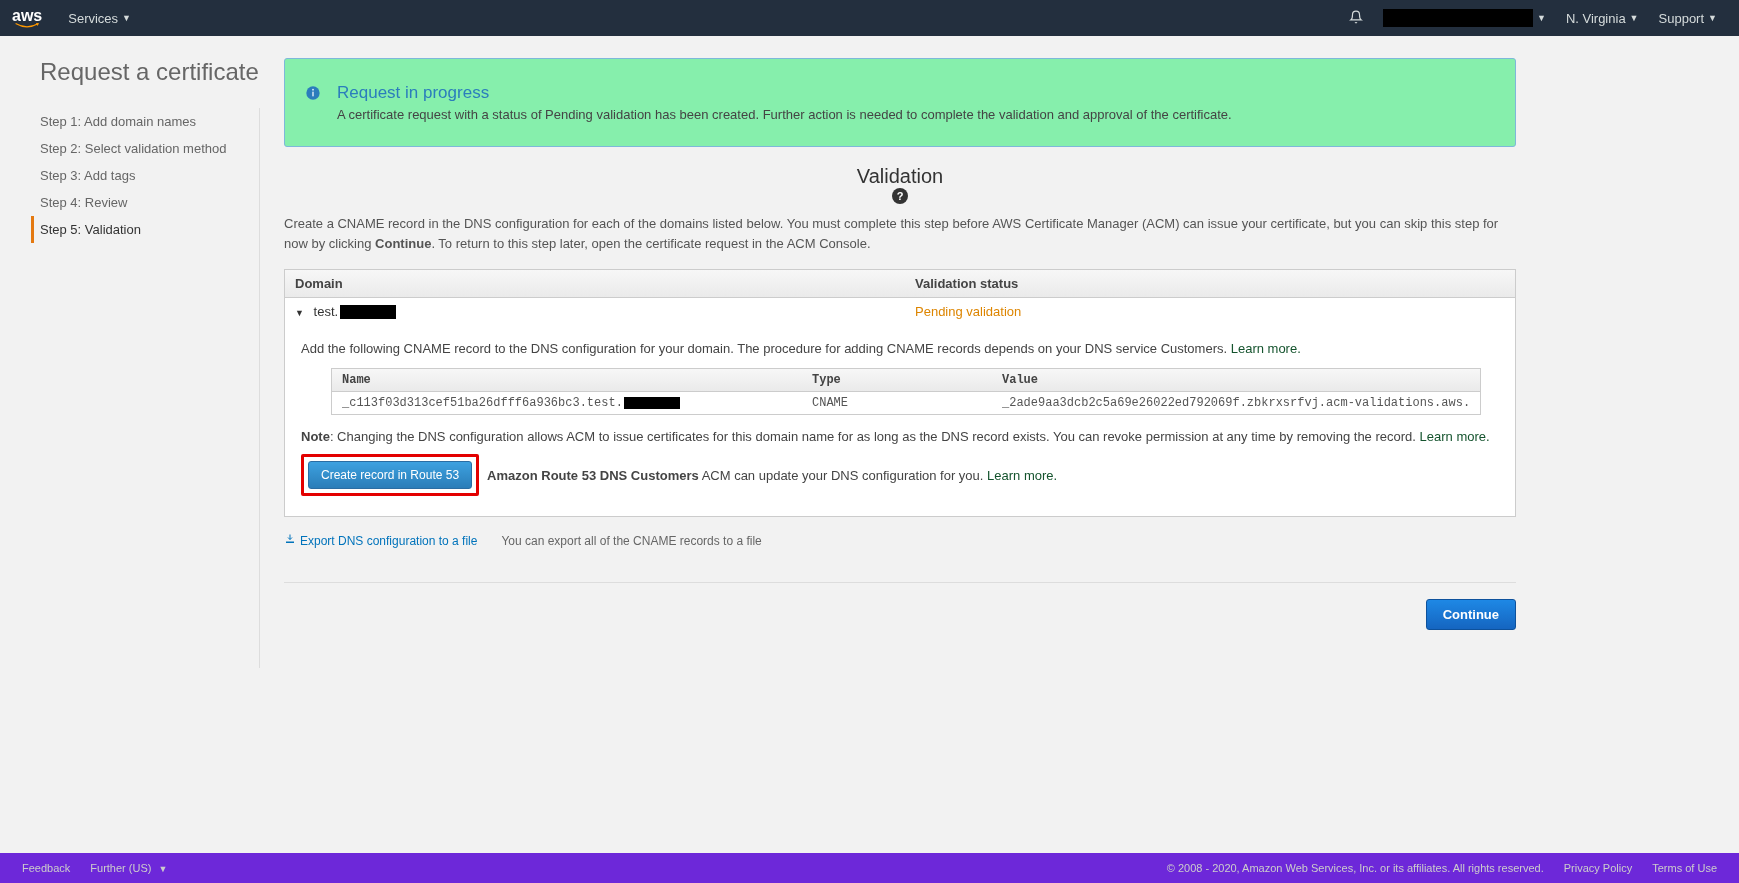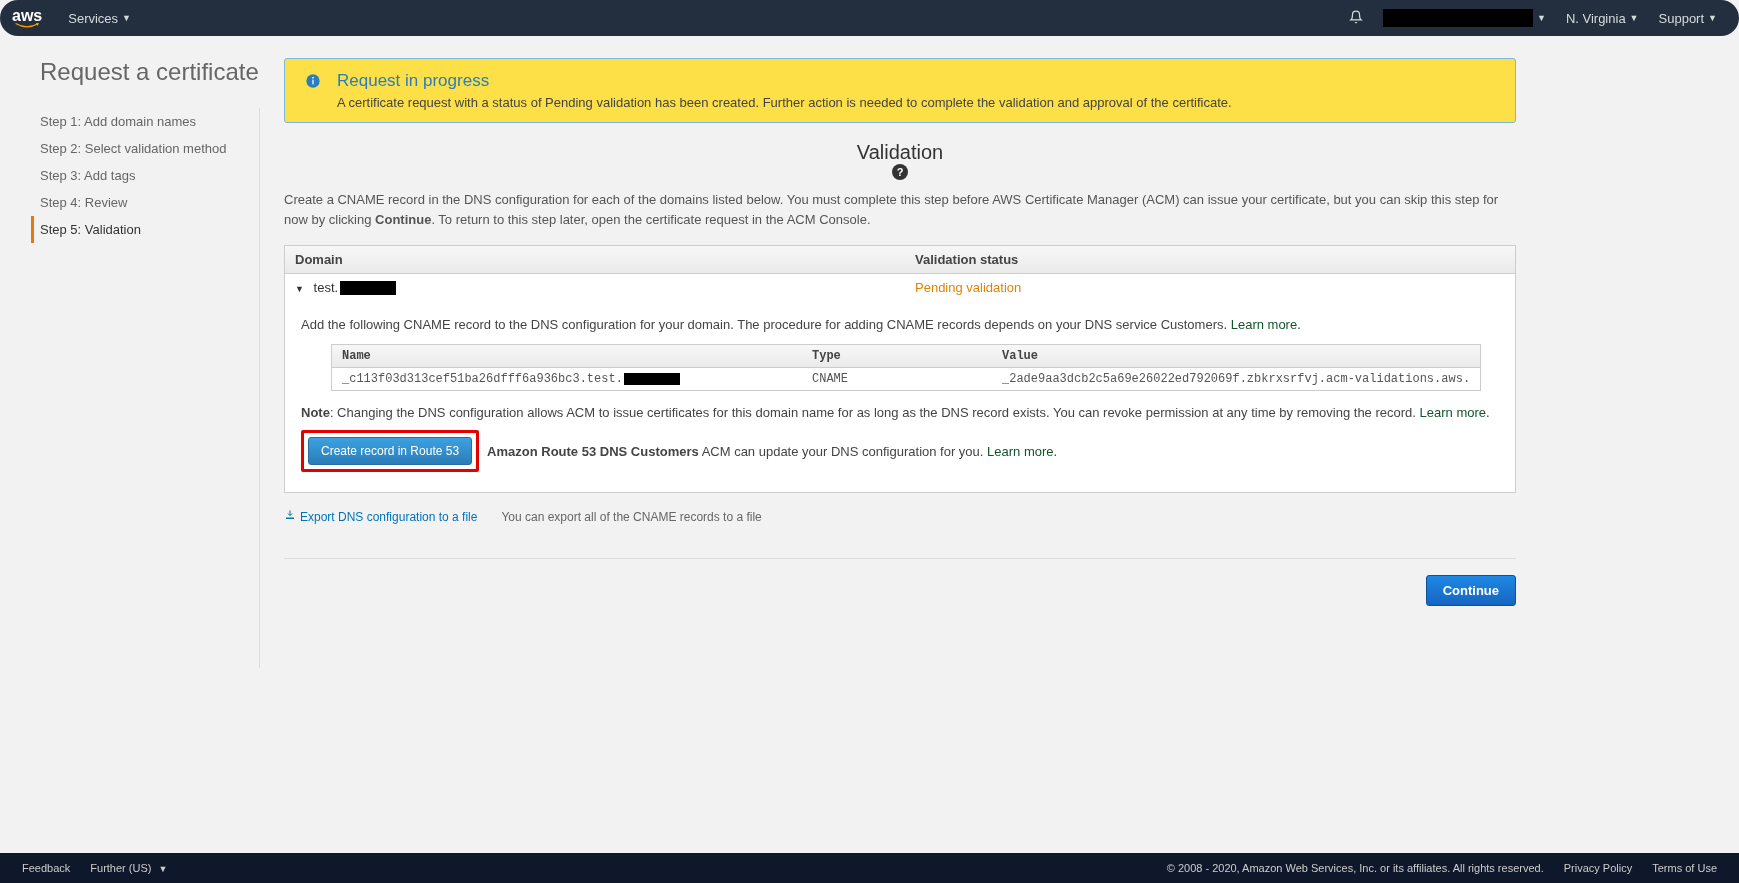--- a/index.html
+++ b/index.html
@@ -1,40 +1,40 @@
 <!DOCTYPE html>
 <html><head>
 <meta charset="utf-8">
 <style>
 * { margin: 0; padding: 0; box-sizing: border-box; }
 body { font-family: "Amazon Ember", "Helvetica Neue", Arial, sans-serif; font-size: 13px; color: #333; background: #f2f2f2; }
 
 
-.top-nav { background: #232f3e; height: 36px; display: flex; align-items: center; padding: 0 12px; color: #fff; border-radius: 18px; }
+.top-nav { background: #232f3e; height: 36px; display: flex; align-items: center; padding: 0 12px; color: #fff; }
 .aws-logo { display: inline-flex; align-items: center; margin-right: 16px; }
 .aws-word { font-weight: 700; font-size: 16px; color: #fff; letter-spacing: 0; }
 .aws-smile { width: 26px; height: 6px; margin-top: -2px; }
 .nav-item { color: #d5dbdb; font-size: 13px; padding: 0 10px; display: inline-flex; align-items: center; cursor: pointer; }
 .nav-spacer { flex: 1; }
 .caret-down { margin-left: 4px; font-size: 9px; }
 .redact-sm { display: inline-block; background: #000; width: 150px; height: 18px; vertical-align: middle; }
 .bell { font-size: 14px; color: #d5dbdb; padding: 0 10px; }
 
 
 .page { display: flex; padding: 22px 0 0 40px; }
 .left-col { width: 220px; }
 .page-title { color: #666; font-size: 24px; font-weight: 300; margin-bottom: 22px; }
 .steps { list-style: none; border-right: 1px solid #ddd; min-height: 560px; }
 .steps li { padding: 6px 0; color: #666; font-size: 13px; cursor: pointer; }
 .steps li.active { border-left: 3px solid #e47911; padding-left: 6px; margin-left: -9px; color: #333; font-weight: 400; }
 
 .right-col { flex: 1; padding: 0 24px 0 24px; max-width: 1280px; }
 
 
-.banner { border: 1px solid #7eb8da; background: #fde047; border-radius: 3px; padding: 12px 20px; display: flex; gap: 16px; margin-bottom: 18px; }
+.banner { border: 1px solid #7eb8da; background: #86efac; border-radius: 3px; padding: 24px 20px; display: flex; gap: 16px; margin-bottom: 18px; }
 .banner-icon { color: #2b7dbc; font-size: 16px; padding-top: 2px; }
 .banner-title { color: #2b7dbc; font-size: 17px; margin-bottom: 4px; }
 .banner-msg { color: #444; font-size: 13px; }
 
 
 .section-head { display: flex; align-items: center; margin-bottom: 10px; flex-direction: column; }
 .section-title { font-size: 20px; color: #333; font-weight: 400; flex: 1; }
 .help-icon { width: 16px; height: 16px; border-radius: 50%; background: #333; color: #fff; display: inline-flex; align-items: center; justify-content: center; font-size: 11px; font-weight: 700; cursor: pointer; }
 
 .section-desc { color: #555; font-size: 13px; margin-bottom: 16px; line-height: 1.5; }
@@ -81,21 +81,21 @@
 .export-link .dl-icon { font-size: 12px; }
 .export-help { font-size: 12px; color: #666; }
 
 .hr { border: none; border-top: 1px solid #ddd; margin: 6px 0; }
 
 
 .actions { text-align: right; padding: 10px 0 40px 0; }
 .btn-primary { background: linear-gradient(#1e88e5, #1565c0); border: 1px solid #0d519c; color: #fff; font-size: 13px; font-weight: 700; padding: 7px 16px; border-radius: 3px; cursor: pointer; }
 
 
-.footer { position: fixed; bottom: 0; left: 0; right: 0; background: #0f172a; height: 30px; display: flex; align-items: center; padding: 0 12px; color: #ccc; font-size: 11px; }
+.footer { position: fixed; bottom: 0; left: 0; right: 0; background: #6d28d9; height: 30px; display: flex; align-items: center; padding: 0 12px; color: #ccc; font-size: 11px; }
 .footer .ft-item { padding: 0 10px; cursor: pointer; }
 .footer .ft-spacer { flex: 1; }
 </style>
 </head>
 <body>
 
 <div class="top-nav">
   <span class="aws-logo">
     <span style="display:inline-flex;flex-direction:column;align-items:center;">
       <span class="aws-word">aws</span>

